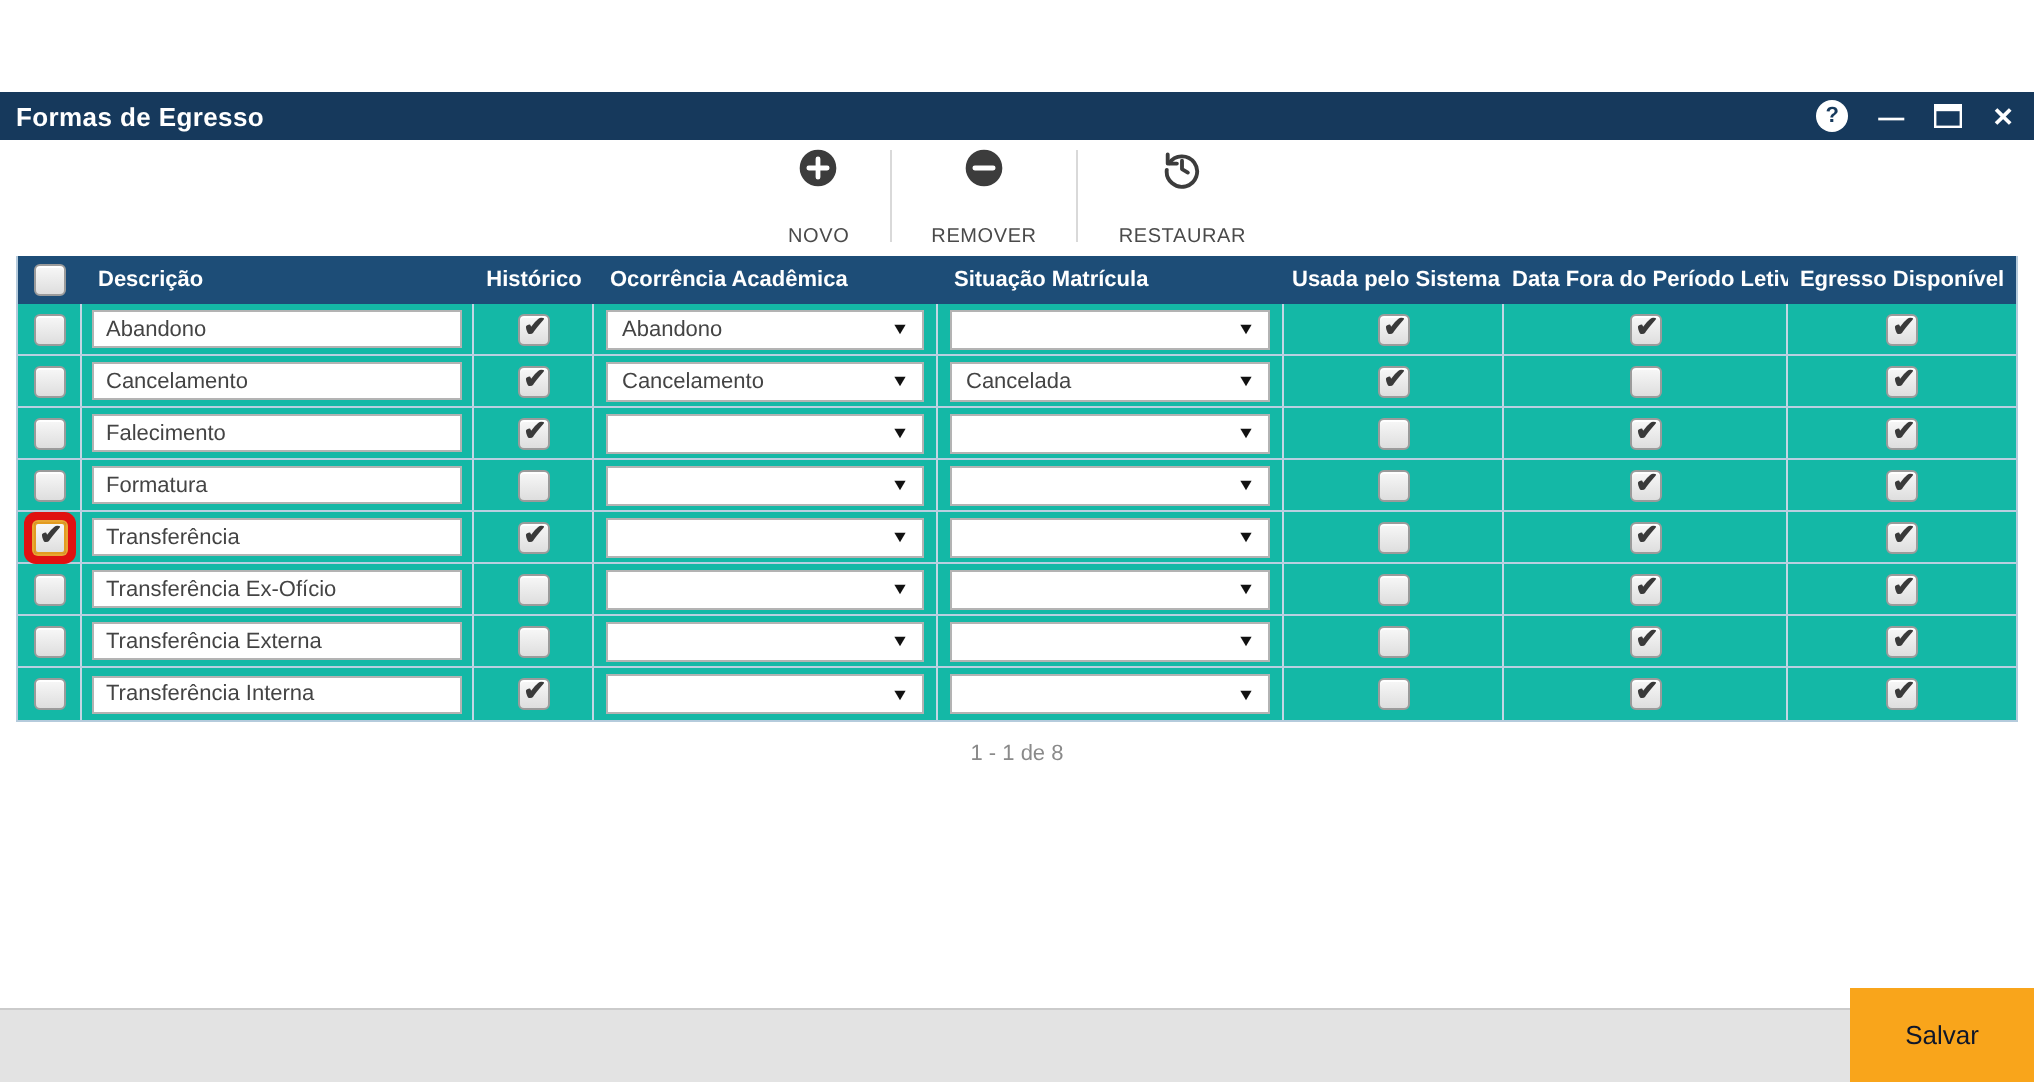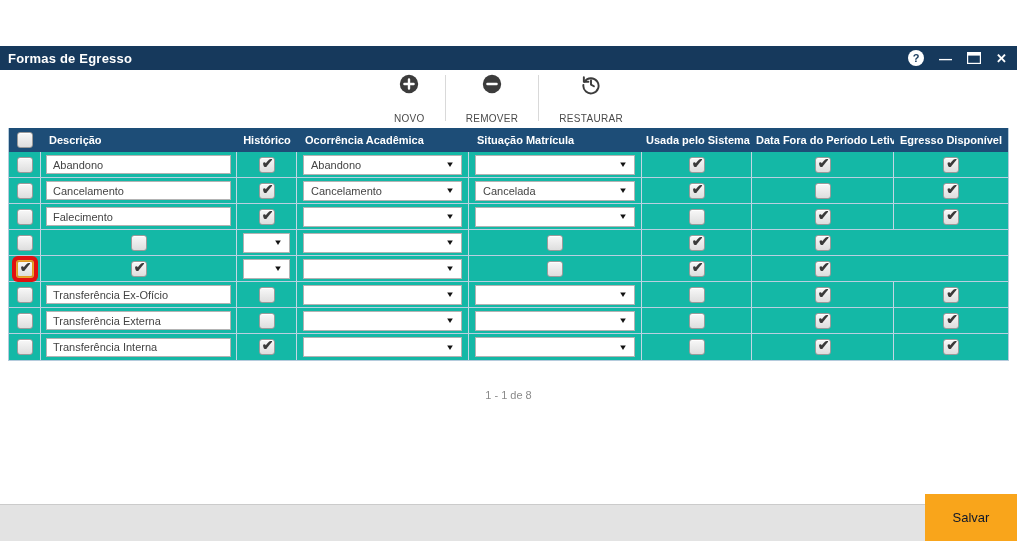--- a/index.html
+++ b/index.html
@@ -137,21 +137,21 @@
   .checkbox.highlighted {
     border-color: #e39b21;
     box-shadow: 0 0 0 1px #e8a733, 0 0 0 5px var(--annotation-red, #e01111);
     border-radius: 2px;
   }
 
   .pagination {
     text-align: center;
     font-size: 11px;
     color: #8a8a8a;
-    margin-top: 28px;
+    margin-top: 10px;
   }
 
   
   .footer {
     position: absolute;
     left: 0; right: 0; bottom: 0;
     height: 37px;
     background: #e3e3e3;
     border-top: 1px solid #cbcbcb;
   }
@@ -358,20 +358,23 @@
             </span>
     </div>
   </div>
 
   <div class="grid-row">
     <div class="cell center">
       <span class="checkbox row-select">
               <span class="check-glyph"></span>
             </span>
     </div>
+    <div class="cell">
+      <input class="text-input" type="text" value="Formatura" style="">
+    </div>
     <div class="cell center">
       <span class="checkbox">
               <span class="check-glyph"></span>
             </span>
     </div>
     <div class="cell">
       <div class="select">
         <span class="select-value"></span>
         <span class="select-arrow">▼</span>
       </div>
@@ -397,20 +400,23 @@
               <span class="check-glyph">✔</span>
             </span>
     </div>
   </div>
 
   <div class="grid-row">
     <div class="cell center">
       <span class="checkbox row-select checked highlighted">
               <span class="check-glyph">✔</span>
             </span>
+    </div>
+    <div class="cell">
+      <input class="text-input" type="text" value="Transferência" style="">
     </div>
     <div class="cell center">
       <span class="checkbox checked">
               <span class="check-glyph">✔</span>
             </span>
     </div>
     <div class="cell">
       <div class="select">
         <span class="select-value"></span>
         <span class="select-arrow">▼</span>

